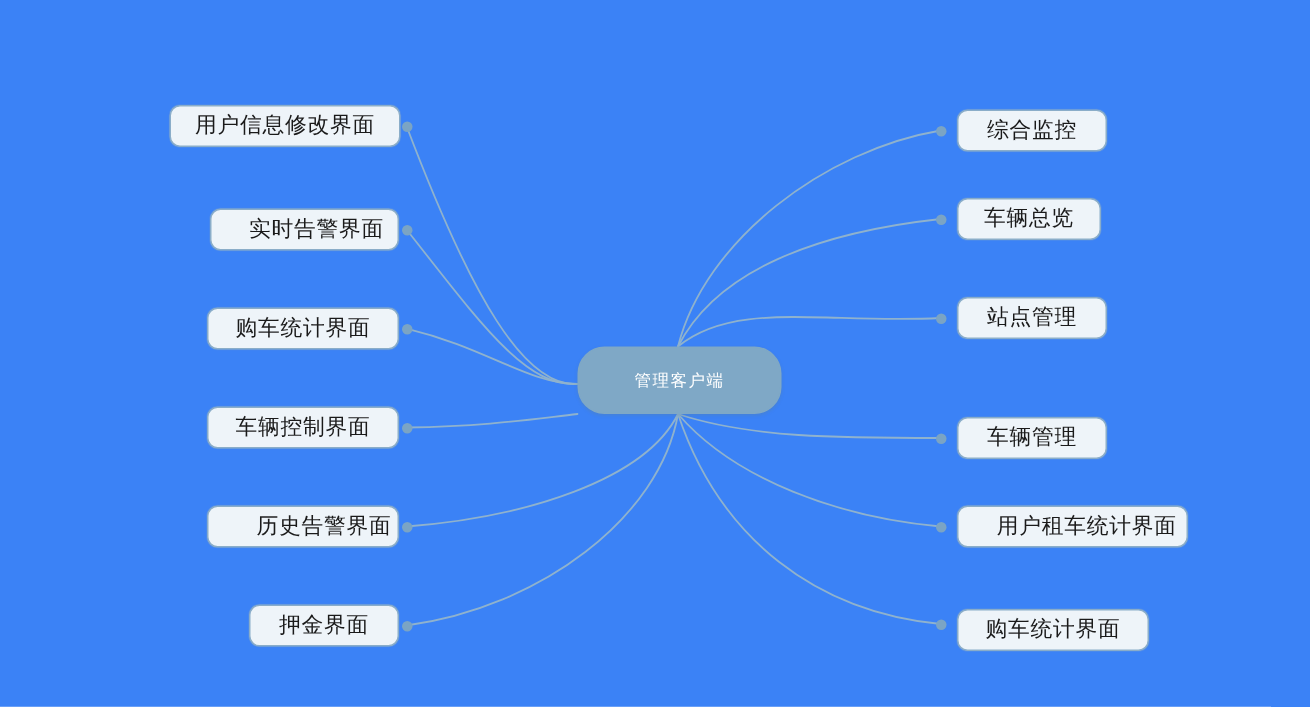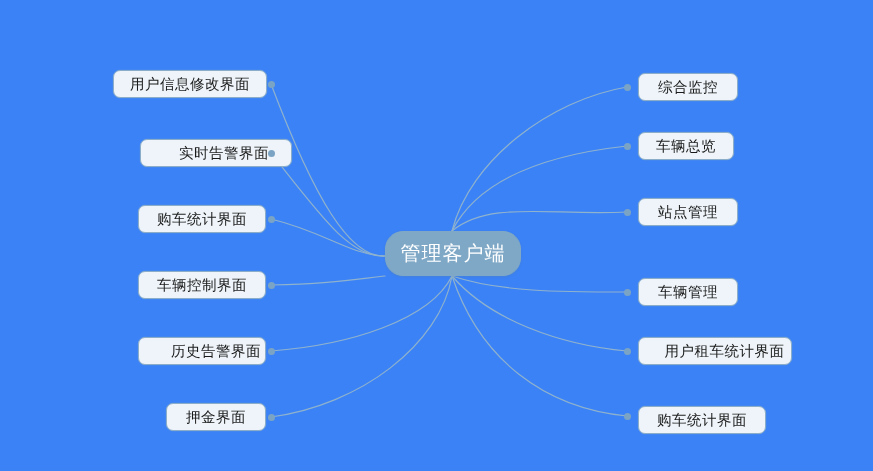--- a/index.html
+++ b/index.html
@@ -48,21 +48,21 @@
   .node-center {
     position: absolute;
     box-sizing: border-box;
     display: flex;
     align-items: center;
     justify-content: center;
     background: #7fa8c6;
     border: 1px solid #7fa8c6;
     border-radius: 18px;
     color: #ffffff;
-    font-size: 20px;
+    font-size: 11px;
     letter-spacing: 1px;
     white-space: nowrap;
     box-shadow: 0 1px 2px rgba(90,130,160,0.30);
   }
   .conn-dot {
     position: absolute;
     width: 7px;
     height: 7px;
     border-radius: 50%;
     background: #7ba4c4;
@@ -86,21 +86,21 @@
       <path d="M 452 276 C 500 292 560 292 627 292" fill="none" stroke="#8fb2cd" stroke-width="1.2" stroke-linecap="round"></path>
       <path d="M 452 276 C 490 320 560 345 627 351" fill="none" stroke="#8fb2cd" stroke-width="1.2" stroke-linecap="round"></path>
       <path d="M 452 276 C 480 360 545 408 627 416" fill="none" stroke="#8fb2cd" stroke-width="1.2" stroke-linecap="round"></path>
     </svg>
 
   <div id="nodes">
       <div class="node" style="left: 113px; top: 70px; width: 154px; height: 28px;">
         <span>用户信息修改界面</span>
       </div>
       <div class="conn-dot" style="left: 267.5px; top: 80.5px; background: rgb(123, 164, 196);"></div>
-      <div class="node" style="left: 140px; top: 139px; width: 152px; height: 28px; padding-left: 16px;">
+      <div class="node" style="left: 140px; top: 139px; width: 126px; height: 28px; padding-left: 16px;">
         <span>实时告警界面</span>
       </div>
       <div class="conn-dot" style="left: 267.5px; top: 149.5px; background: rgb(123, 164, 196);"></div>
       <div class="node" style="left: 138px; top: 205px; width: 128px; height: 28px;">
         <span>购车统计界面</span>
       </div>
       <div class="conn-dot" style="left: 267.5px; top: 215.5px; background: rgb(123, 164, 196);"></div>
       <div class="node" style="left: 138px; top: 271px; width: 128px; height: 28px;">
         <span>车辆控制界面</span>
       </div>

